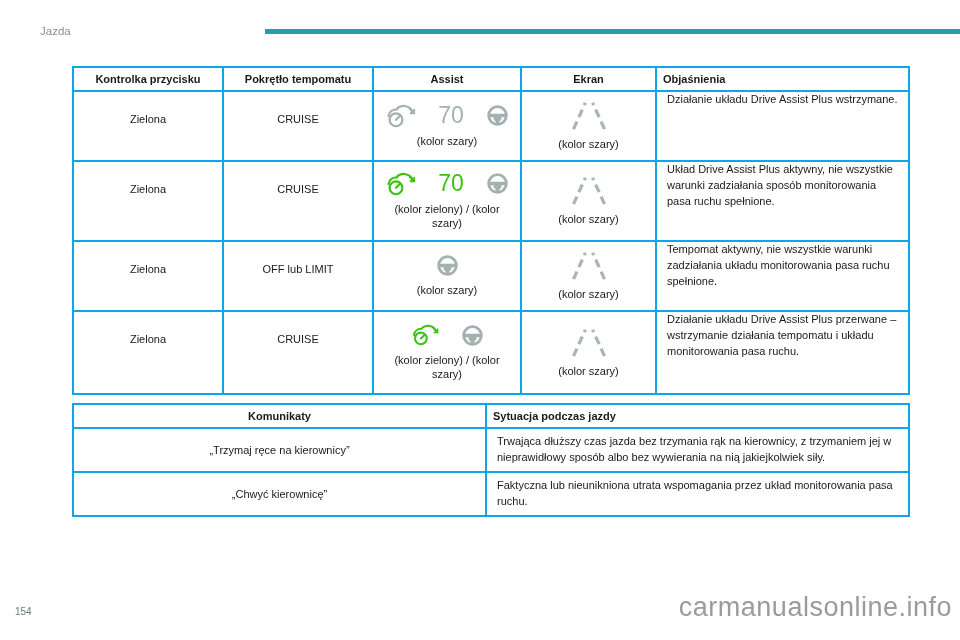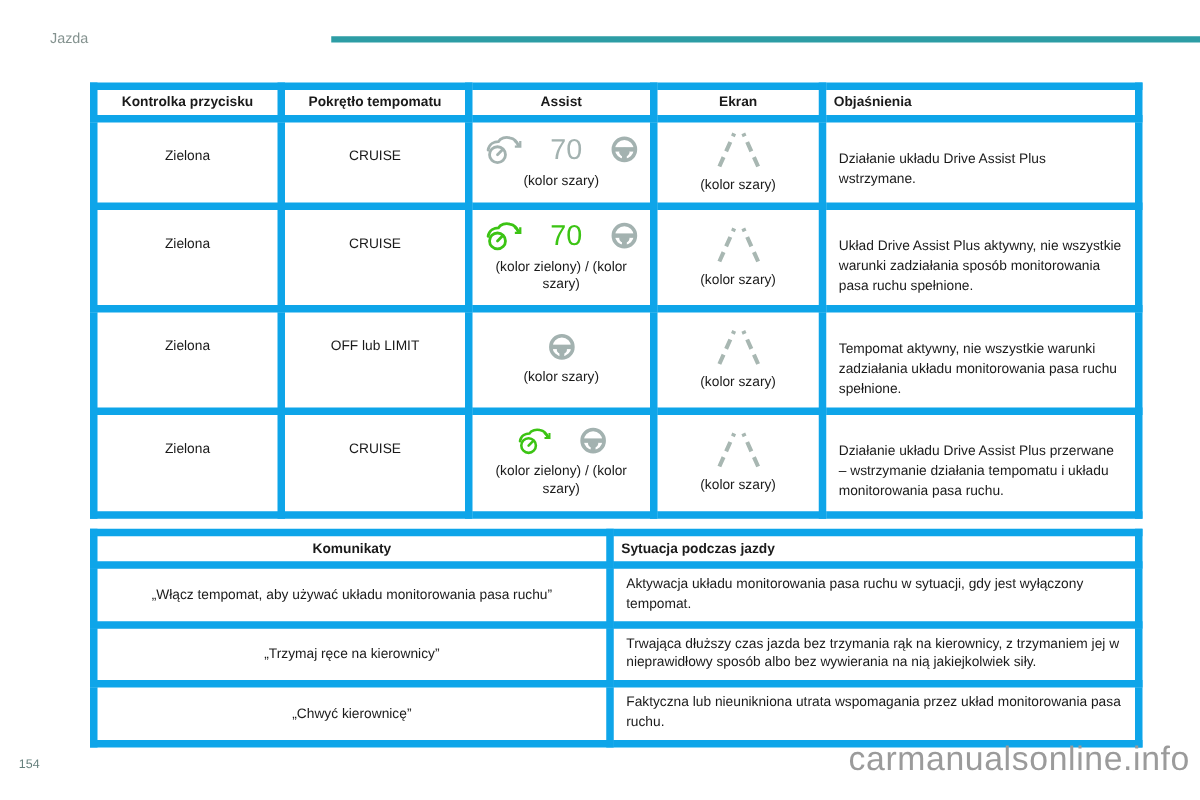--- a/index.html
+++ b/index.html
@@ -11,25 +11,25 @@
   
   .section-title{
     position:absolute;left:40px;top:25px;font-size:11.5px;color:#84928f;
   }
   .accent-bar{
     position:absolute;left:265px;top:29px;width:695px;height:5px;background:#2d9da5;
   }
   
   .content{position:absolute;left:72px;top:66px;width:836px;}
   table{border-collapse:collapse;table-layout:fixed;width:836px;font-size:11px;}
-  td,th{border:6px solid #0ea5e9;padding:4px 8px;vertical-align:top;box-sizing:border-box;}
+  td,th{border:2px solid #0ea5e9;padding:4px 8px;vertical-align:top;box-sizing:border-box;}
   th{font-weight:bold;text-align:center;height:24px;padding:4px 6px;vertical-align:middle;}
   th.left{text-align:left;}
   td.c{text-align:center;padding-top:21px;}
-  td.obj{text-align:left;line-height:1.45;padding:22px 10px 6px 10px;}
+  td.obj{text-align:left;line-height:1.45;padding:0 10px 6px 10px;}
   td.sym,td.ekr{vertical-align:middle;text-align:center;padding:4px 6px;}
   .symwrap{display:flex;flex-direction:column;align-items:center;justify-content:center;gap:7px;}
   .symrow{display:flex;align-items:center;justify-content:center;gap:22px;}
   .cap{font-size:11px;color:#1a1a1a;line-height:1.25;}
   .speed{font-size:23px;line-height:1;}
   .icon{display:inline-flex;align-items:center;}
   .gray{color:#a3b2b0;}
   .green{color:#3cc414;}
   .lanegray{color:#a8b7b2;}
   .t2{margin-top:8px;}
@@ -226,24 +226,20 @@
         <col style="width:413px">
           <col style="width:423px">
       </colgroup>
       <thead>
         <tr>
           <th>Komunikaty</th>
           <th class="left">Sytuacja podczas jazdy</th>
         </tr>
       </thead>
       <tbody>
-        <tr style="height:37px">
-          <td class="msg">„Włącz tempomat, aby używać układu monitorowania pasa ruchu”</td>
-          <td class="sit">Aktywacja układu monitorowania pasa ruchu w sytuacji, gdy jest wyłączony tempomat.</td>
-        </tr>
         <tr style="height:43px">
           <td class="msg">„Trzymaj ręce na kierownicy”</td>
           <td class="sit">Trwająca dłuższy czas jazda bez trzymania rąk na kierownicy, z trzymaniem jej w nieprawidłowy sposób albo bez wywierania na nią jakiejkolwiek siły.</td>
         </tr>
         <tr style="height:39px">
           <td class="msg">„Chwyć kierownicę”</td>
           <td class="sit">Faktyczna lub nieunikniona utrata wspomagania przez układ monitorowania pasa ruchu.</td>
         </tr>
       </tbody>
     </table>

